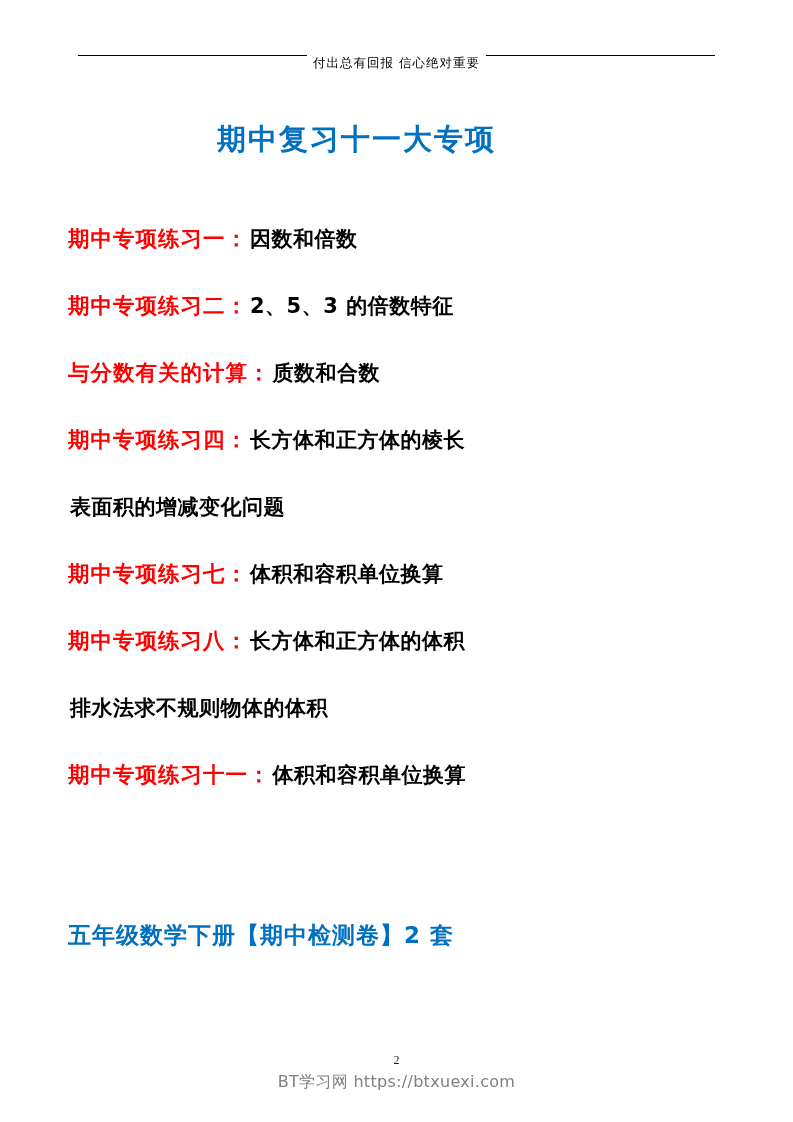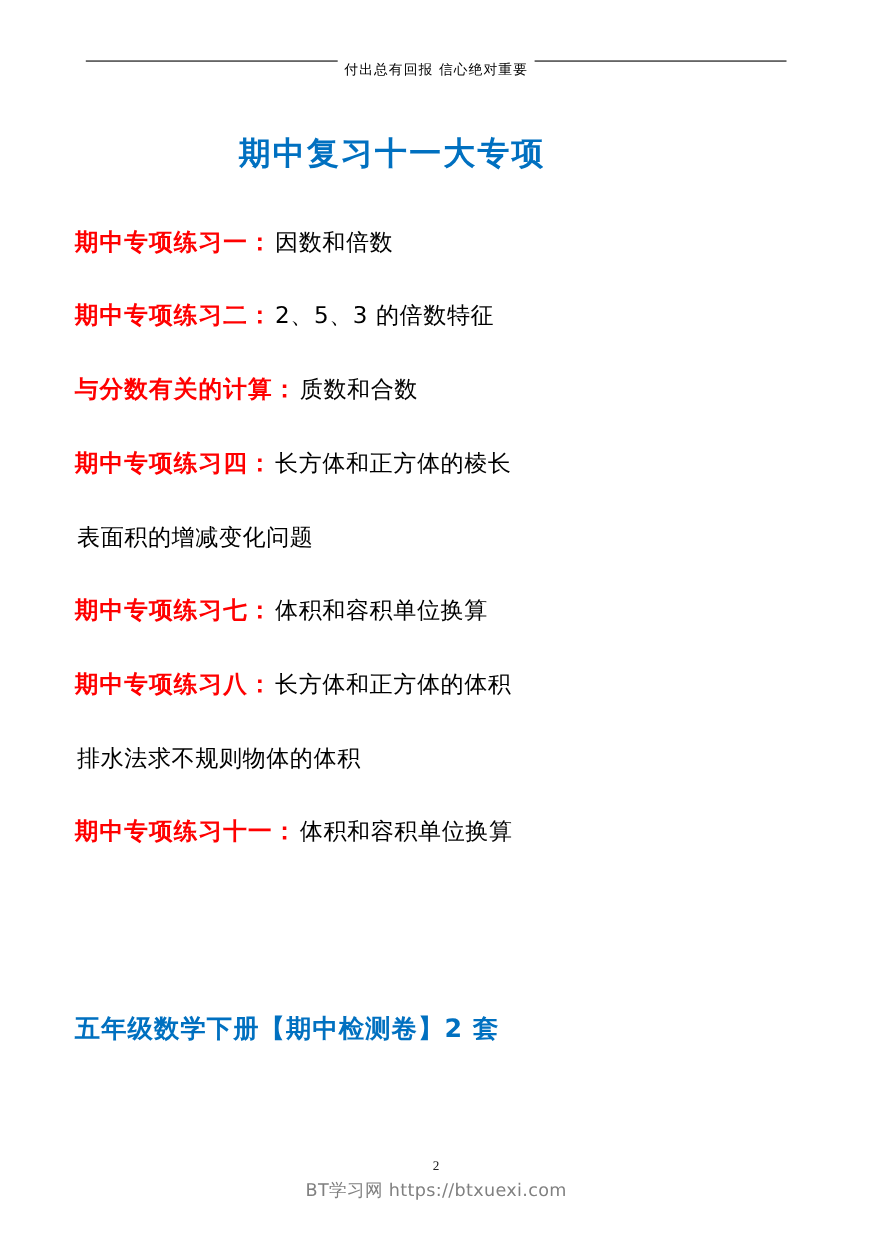--- a/index.html
+++ b/index.html
@@ -63,34 +63,34 @@
 
   
   .item-list {
     position: absolute;
     top: 186px;
     left: 68px;
     width: 660px;
   }
   .item-row {
     display: flex;
-    align-items: center;
+    align-items: flex-end;
     height: 67px;
     white-space: nowrap;
   }
   .item-label {
     font-family: "DejaVu Serif", serif;
     font-weight: bold;
     font-size: 21.5px;
     color: #ff0000;
     letter-spacing: 1px;
   }
   .item-text {
     font-family: "DejaVu Sans", sans-serif;
-    font-weight: normal;
+    font-weight: bold;
     font-size: 21px;
     color: #000000;
     letter-spacing: 0.5px;
     margin-left: 2px;
   }
 
   
   .exam-note {
     position: absolute;
     top: 920px;

